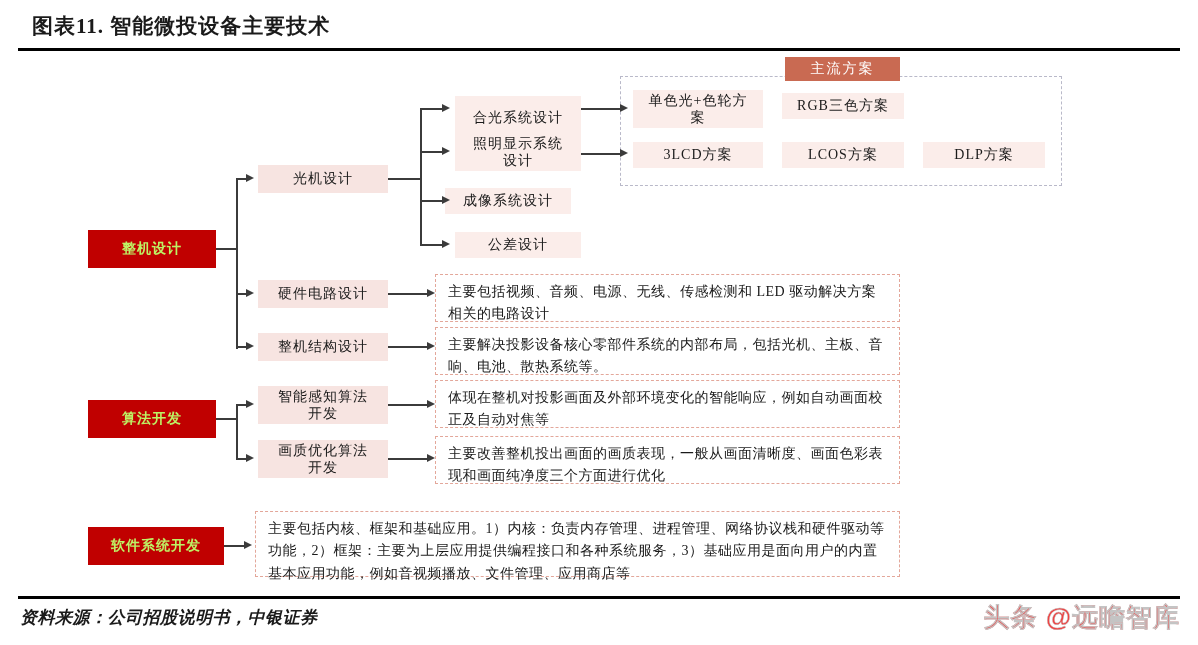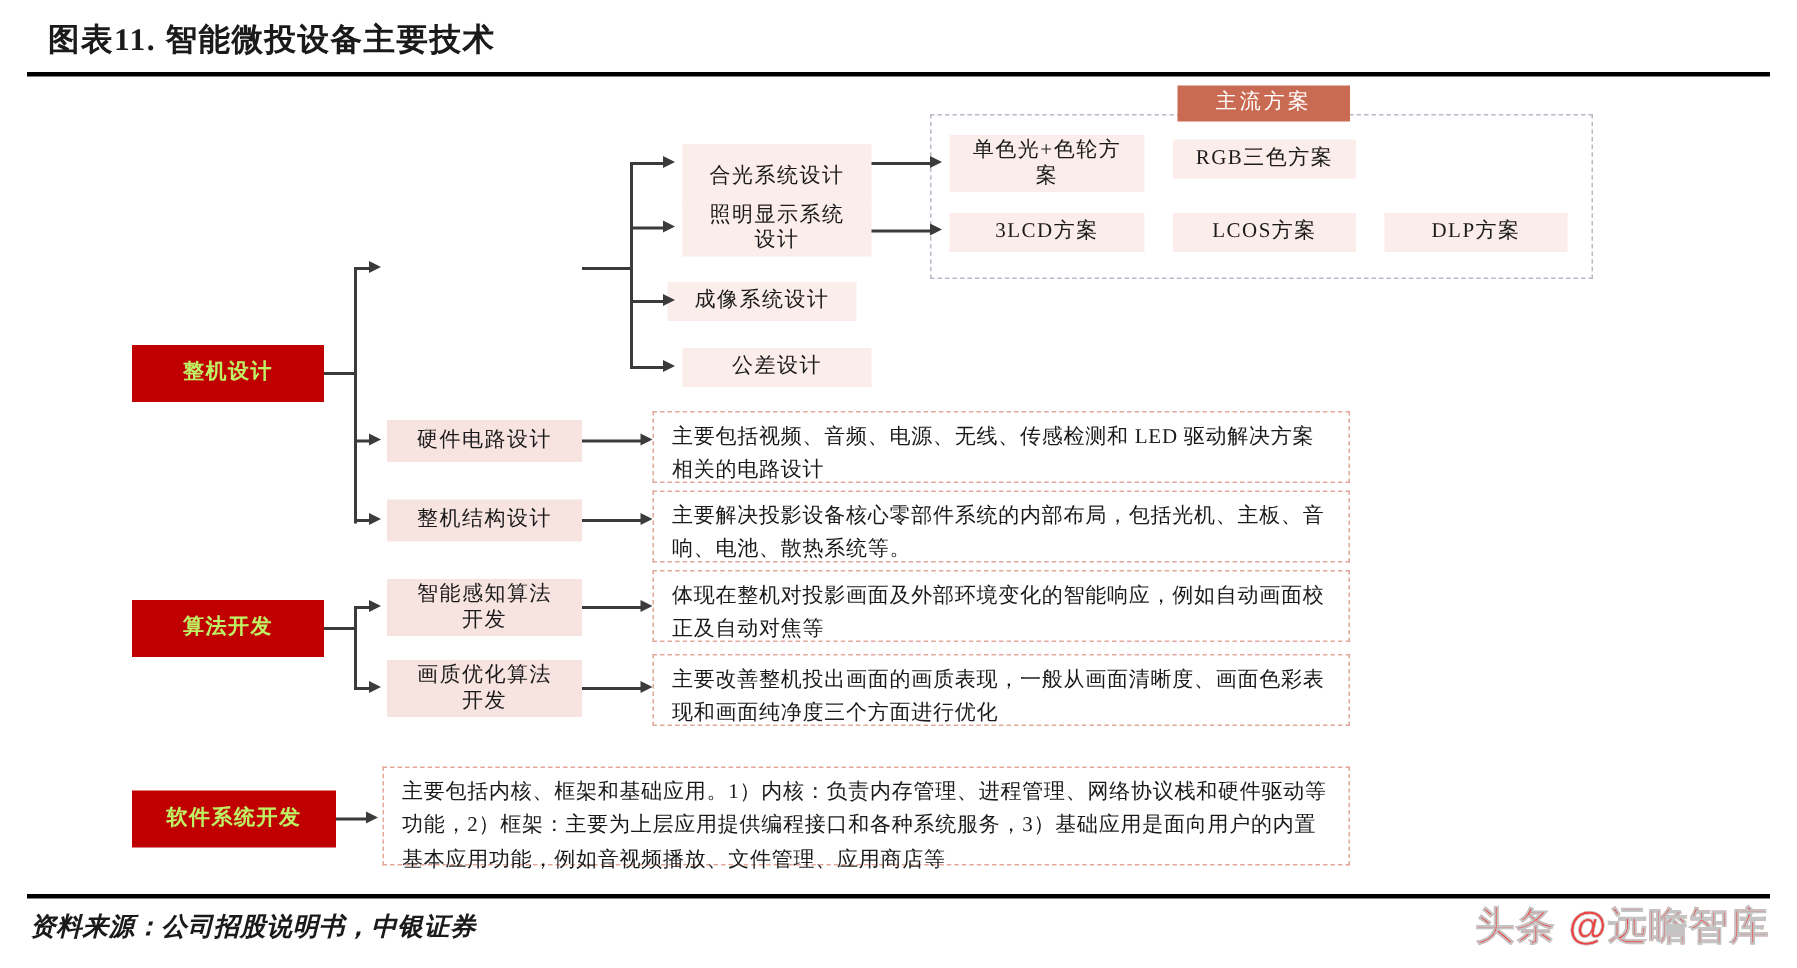--- a/index.html
+++ b/index.html
@@ -111,20 +111,21 @@
   <div class="panel-dashed" style="left:620px;top:76px;width:442px;height:110px;"></div>
 
   <div class="box box-orange" style="left:785px;top:57px;width:115px;height:24px;">主流方案</div>
 
   <div class="box box-red" style="left:88px;top:230px;width:128px;height:38px;">整机设计</div>
 
   <div class="box box-red" style="left:88px;top:400px;width:128px;height:38px;">算法开发</div>
 
   <div class="box box-red" style="left:88px;top:527px;width:136px;height:38px;">软件系统开发</div>
 
+  <div class="box box-pink" style="left:258px;top:165px;width:130px;height:28px;">光机设计</div>
 
   <div class="box box-pink" style="left:258px;top:280px;width:130px;height:28px;">硬件电路设计</div>
 
   <div class="box box-pink" style="left:258px;top:333px;width:130px;height:28px;">整机结构设计</div>
 
   <div class="box box-pink" style="left:258px;top:386px;width:130px;height:38px;flex-direction:column;">
     <span>智能感知算法</span>
     <span>开发</span>
   </div>
 

